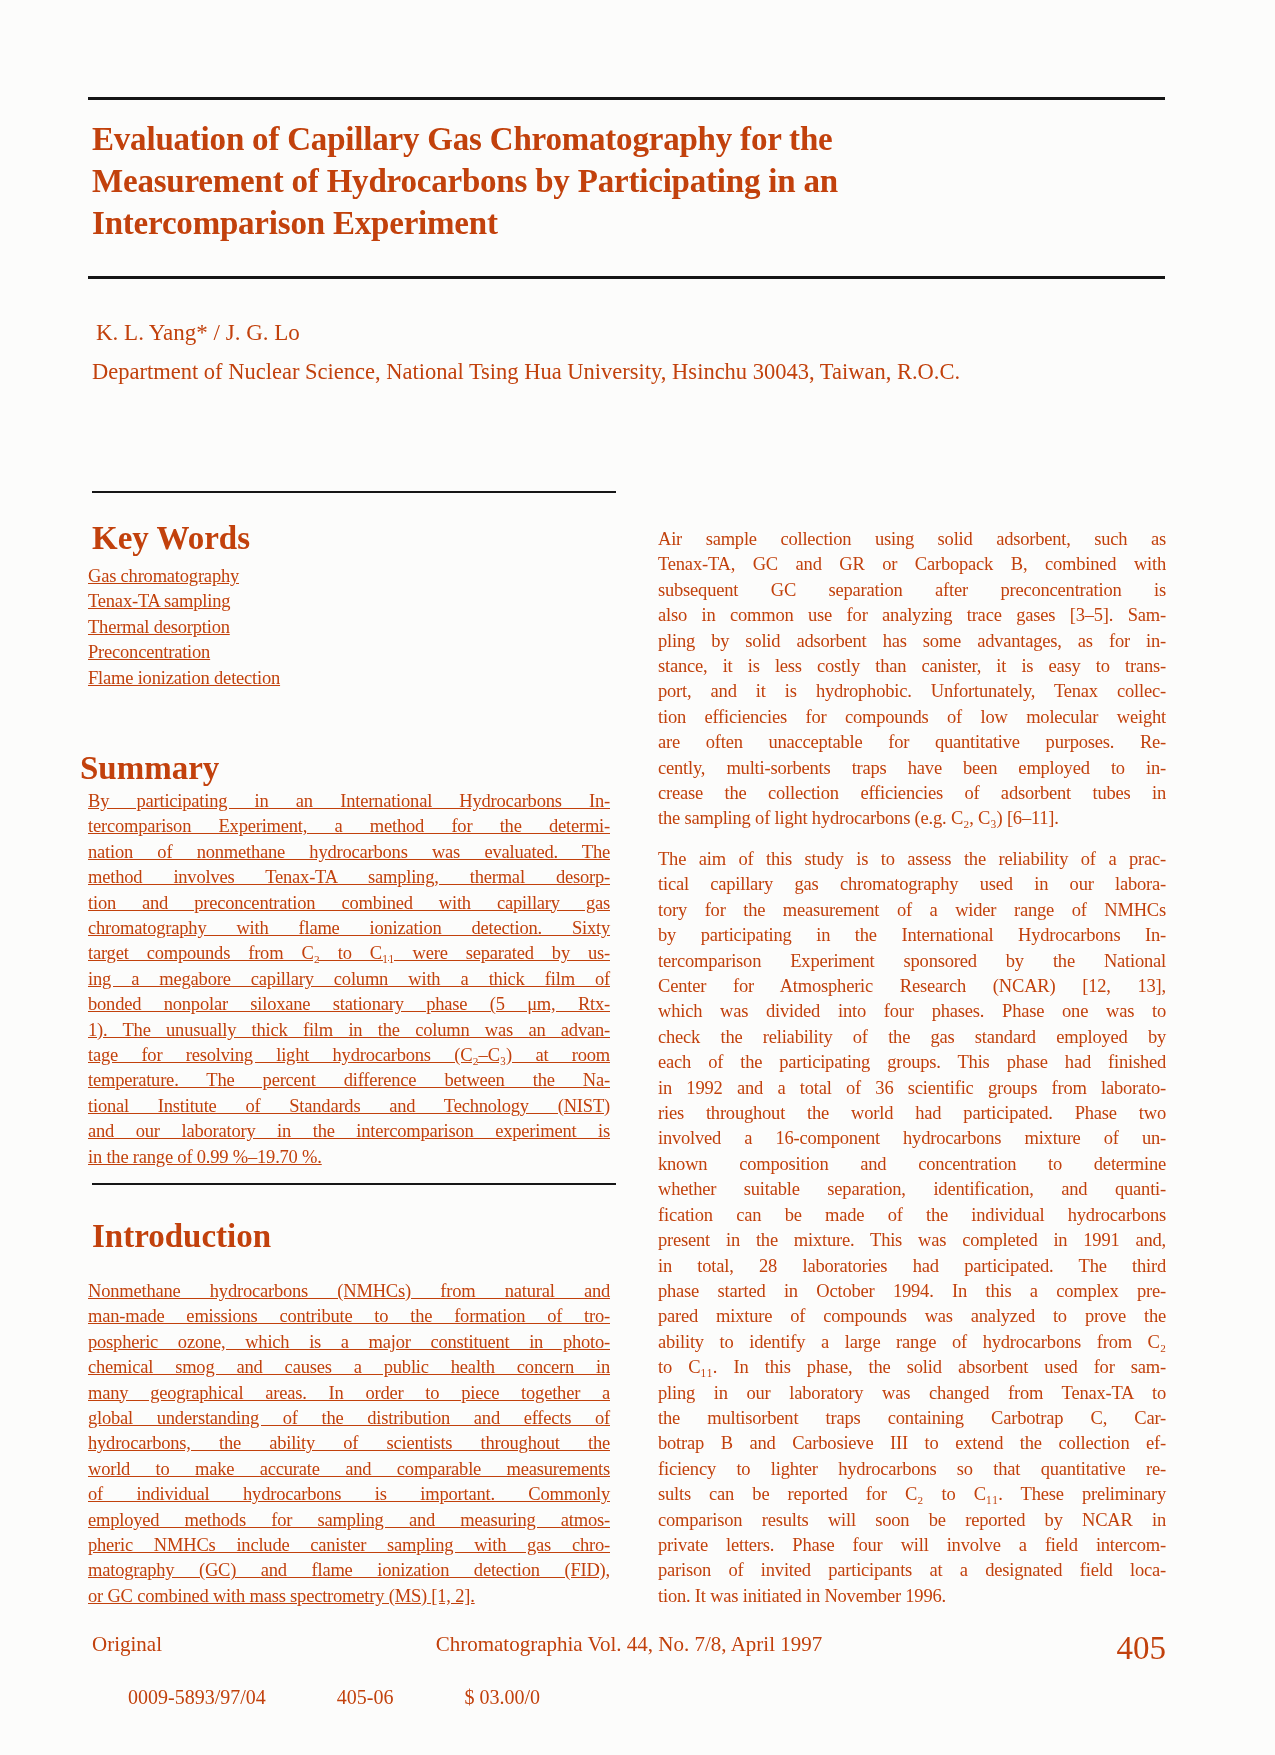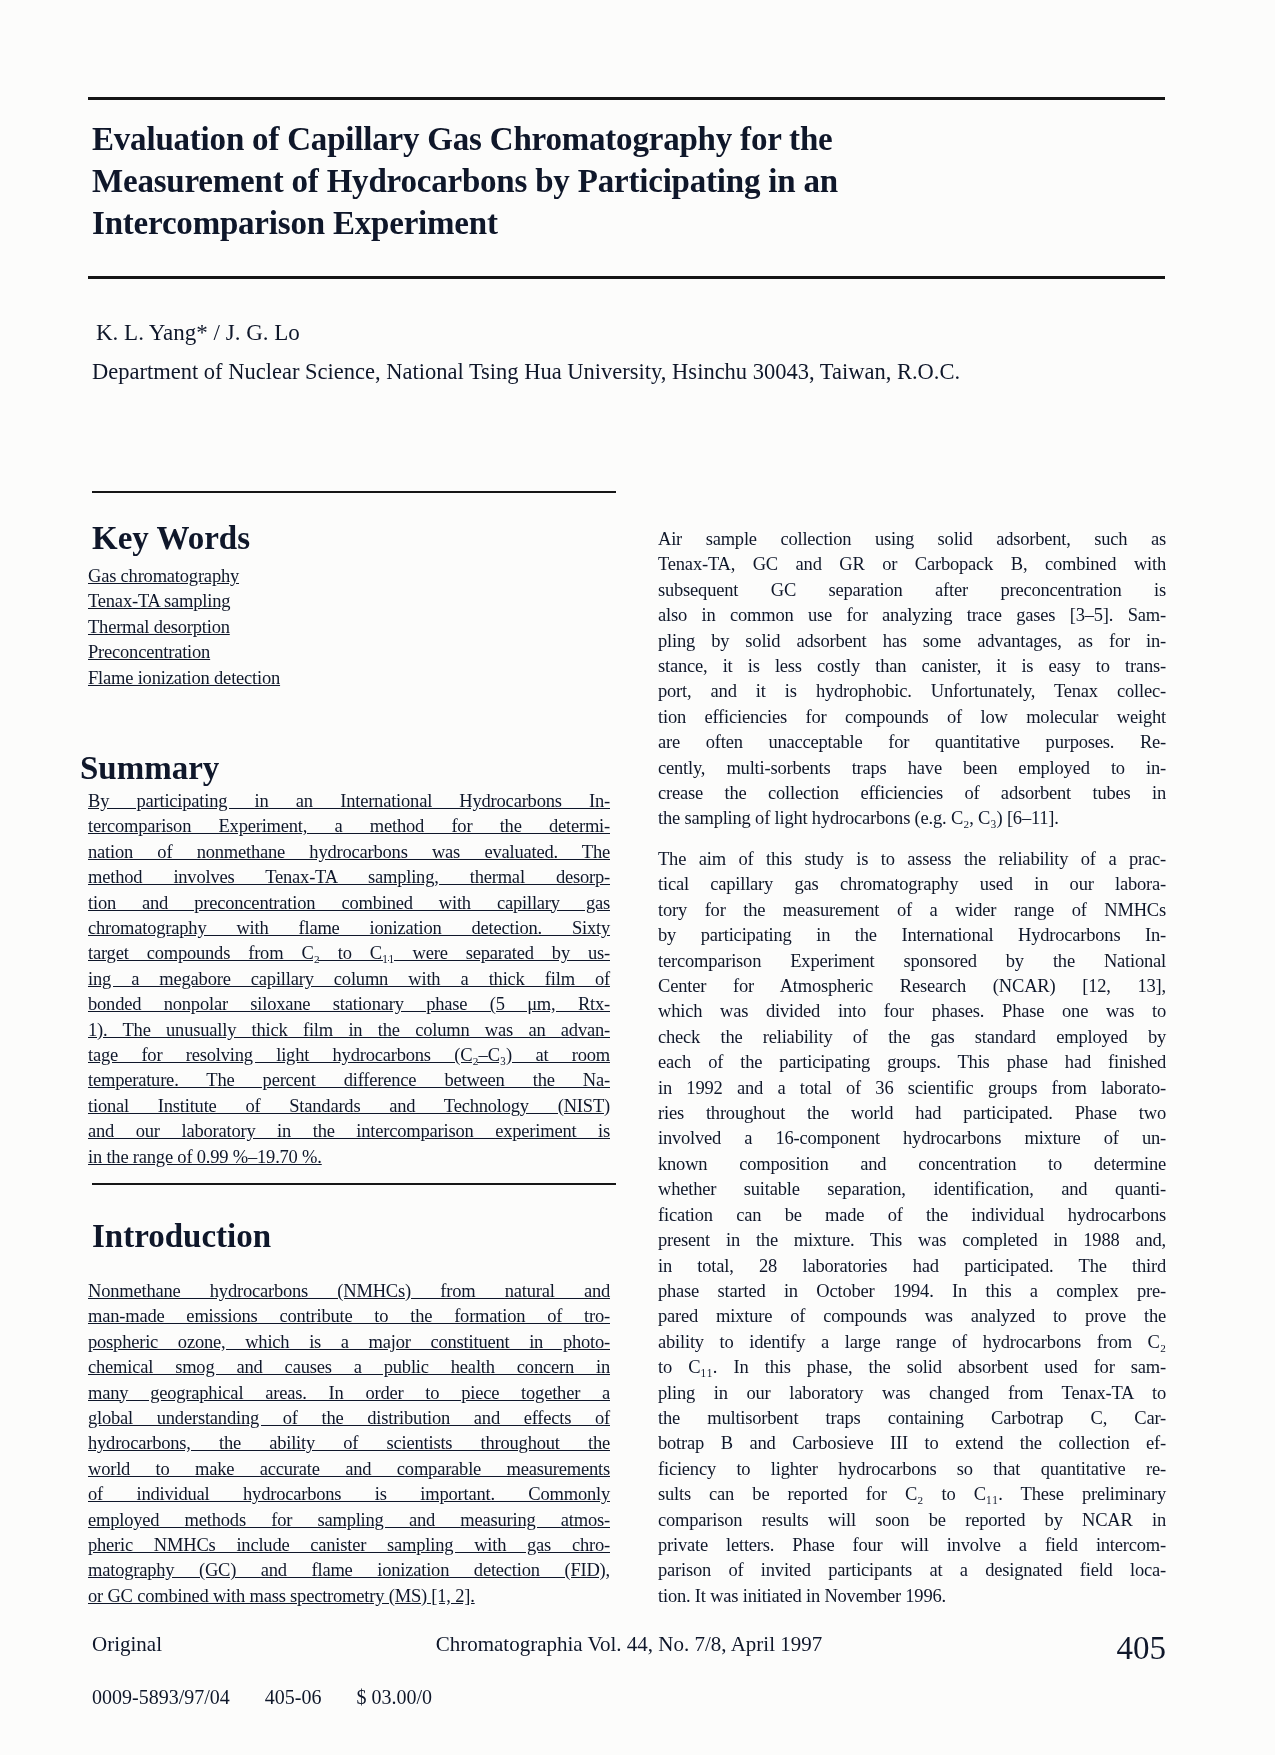--- a/index.html
+++ b/index.html
@@ -1,21 +1,21 @@
 <!DOCTYPE html>
 <html><head>
 <meta charset="utf-8">
 <style>
   html,body{margin:0;padding:0;background:#ffffff;}
   .page{
     position:relative;
     width:1275px;height:1755px;
     background:#fcfcfb;
     font-family:"Liberation Serif","DejaVu Serif",serif;
-    color:#0f172a;
+    color:#c2410c;
     overflow:hidden;
   }
   .rule{position:absolute;background:#161616;}
   .rule-wide{left:88px;width:1077px;height:3px;}
   .rule-col{left:92px;width:524px;height:2px;}
 
   .title{
     position:absolute;left:92px;top:118px;width:1010px;
     font-size:33px;font-weight:bold;line-height:42px;letter-spacing:-0.2px;
   }
@@ -33,21 +33,21 @@
   .tline{min-height:25.4px;}
   .just .tline{text-align:justify;text-align-last:justify;}
   .just .tline:last-child{text-align-last:left;}
 
   .footer-row1{position:absolute;left:92px;top:1630px;width:1074px;height:28px;font-size:21px;}
   .footer-category{position:absolute;left:0;top:2px;}
   .footer-journal{position:absolute;left:0;right:0;text-align:center;top:2px;}
   .footer-pagenum{position:absolute;right:0;top:0;font-size:33px;}
   .footer-row2{position:absolute;left:92px;top:1686px;width:1074px;height:26px;font-size:20px;}
   .footer-codes{position:absolute;left:0;top:0;}
-  .footer-codes span{margin-right:30px;}
+  .footer-codes span{margin-right:30px;margin-left:36px;}
   .footer-copyright{position:absolute;left:415px;top:0;}
 </style>
 </head>
 <body>
 
 <div class="page">
 
   <div class="rule rule-wide" style="top:97px;"></div>
 
   <div class="title">
@@ -133,21 +133,21 @@
       <div class="tline">Center for Atmospheric Research (NCAR) [12, 13],</div>
       <div class="tline">which was divided into four phases. Phase one was to</div>
       <div class="tline">check the reliability of the gas standard employed by</div>
       <div class="tline">each of the participating groups. This phase had finished</div>
       <div class="tline">in 1992 and a total of 36 scientific groups from laborato-</div>
       <div class="tline">ries throughout the world had participated. Phase two</div>
       <div class="tline">involved a 16-component hydrocarbons mixture of un-</div>
       <div class="tline">known composition and concentration to determine</div>
       <div class="tline">whether suitable separation, identification, and quanti-</div>
       <div class="tline">fication can be made of the individual hydrocarbons</div>
-      <div class="tline">present in the mixture. This was completed in 1988 and,</div>
+      <div class="tline">present in the mixture. This was completed in 1991 and,</div>
       <div class="tline">in total, 28 laboratories had participated. The third</div>
       <div class="tline">phase started in October 1994. In this a complex pre-</div>
       <div class="tline">pared mixture of compounds was analyzed to prove the</div>
       <div class="tline">ability to identify a large range of hydrocarbons from C₂</div>
       <div class="tline">to C₁₁. In this phase, the solid absorbent used for sam-</div>
       <div class="tline">pling in our laboratory was changed from Tenax-TA to</div>
       <div class="tline">the multisorbent traps containing Carbotrap C, Car-</div>
       <div class="tline">botrap B and Carbosieve III to extend the collection ef-</div>
       <div class="tline">ficiency to lighter hydrocarbons so that quantitative re-</div>
       <div class="tline">sults can be reported for C₂ to C₁₁. These preliminary</div>

